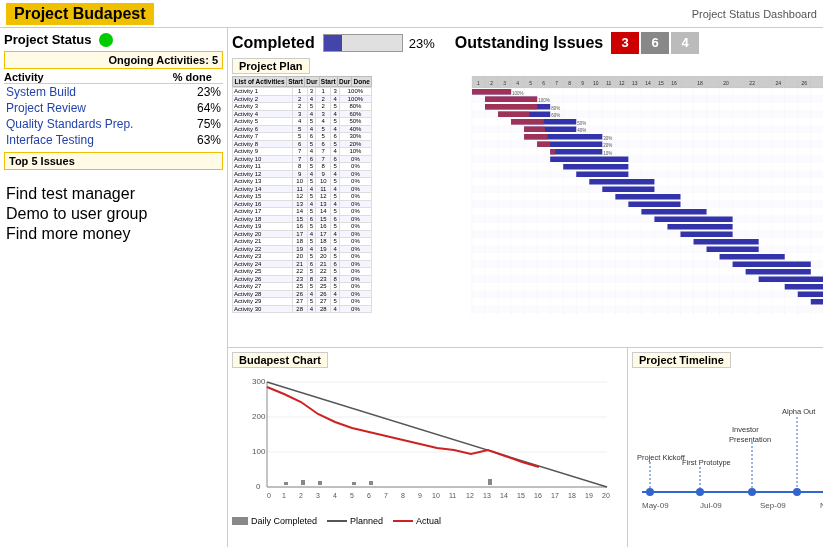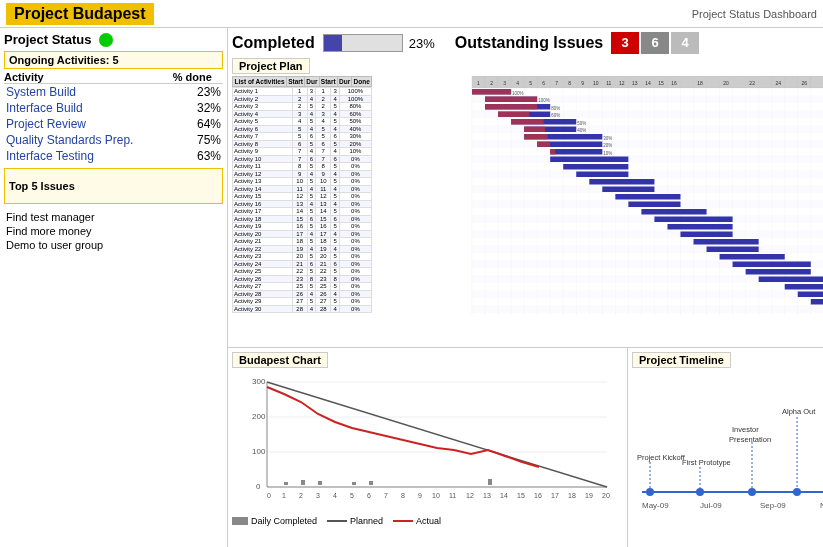--- a/index.html
+++ b/index.html
@@ -12,30 +12,30 @@
 
     
     #main { display: flex; height: calc(547px - 28px); }
 
     
     #left-panel { width: 228px; border-right: 1px solid #ccc; padding: 4px; flex-shrink: 0; }
     #project-status-header { display: flex; align-items: center; margin-bottom: 4px; }
     #project-status-title { font-weight: bold; font-size: 13px; }
     #status-dot { width: 14px; height: 14px; background: #00cc00; border-radius: 50%; margin-left: 8px; }
 
-    #ongoing-box { border: 1px solid #f0c000; background: #fffbe6; padding: 2px 4px; margin-bottom: 2px; font-weight: bold; font-size: 11px; }
+    #ongoing-box { border: 1px solid #f0c000; background: #fffbe6; padding: 2px 4px; margin-bottom: 2px; font-weight: bold; font-size: 11px; text-align: right; }
 
     .activity-table { width: 100%; border-collapse: collapse; margin-bottom: 4px; }
     .activity-table th { text-align: left; font-weight: bold; font-size: 11px; border-bottom: 1px solid #ccc; }
     .activity-table td { font-size: 12px; padding: 1px 2px; }
     .activity-table td:last-child { text-align: right; }
     .activity-link { color: #2244aa; text-decoration: none; }
 
-    #top-issues-box { border: 1px solid #f0c000; background: #fffbe6; padding: 11px 4px; margin-bottom: 6px; font-weight: bold; font-size: 11px; }
-    .issue-item { font-size: 11px; padding: 1px 2px; color: #000; }
+    #top-issues-box { border: 1px solid #f0c000; background: #fffbe6; padding: 2px 4px; margin-bottom: 14px; font-weight: bold; font-size: 11px; }
+    .issue-item { font-size: 16px; padding: 1px 2px; color: #000; }
 
     
     #right-panel { flex: 1; display: flex; flex-direction: column; }
 
     
     #top-right { display: flex; height: 320px; border-bottom: 1px solid #ccc; }
 
     
     #gantt-area { flex: 1; padding: 4px; overflow: hidden; }
     .issue-badge { display: inline-block; width: 28px; height: 22px; line-height: 22px; text-align: center; font-weight: bold; font-size: 13px; color: #fff; margin-right: 2px; }
@@ -83,44 +83,40 @@
 
     <table class="activity-table">
       <tbody>
           <tr>
         <th>Activity</th>
         <th>% done</th>
       </tr>
       <tr>
         <td><a class="activity-link">System Build</a></td>
         <td>23%</td>
-      </tr>
-      <tr>
-        <td><a class="activity-link">Interface Build</a></td>
-        <td>32%</td>
       </tr>
       <tr>
         <td><a class="activity-link">Project Review</a></td>
         <td>64%</td>
       </tr>
       <tr>
         <td><a class="activity-link">Quality Standards Prep.</a></td>
         <td>75%</td>
       </tr>
       <tr>
         <td><a class="activity-link">Interface Testing</a></td>
         <td>63%</td>
       </tr>
     </tbody>
       </table>
 
     <div id="top-issues-box">Top 5 Issues</div>
     <div class="issue-item">Find test manager</div>
+    <div class="issue-item">Demo to user group</div>
     <div class="issue-item">Find more money</div>
-    <div class="issue-item">Demo to user group</div>
   </div>
 
   <div id="right-panel">
     <div id="top-right">
       <div id="gantt-area">
 
         <div style="display:flex; align-items:center; margin-bottom:4px;">
           <div style="display:flex; align-items:center; margin-right:20px;">
             <div style="font-size:16px; font-weight:bold; margin-right:8px;">Completed</div>
             <div style="width:80px; height:18px; background:#e0e0e0; border:1px solid #999; margin-right:6px;">

